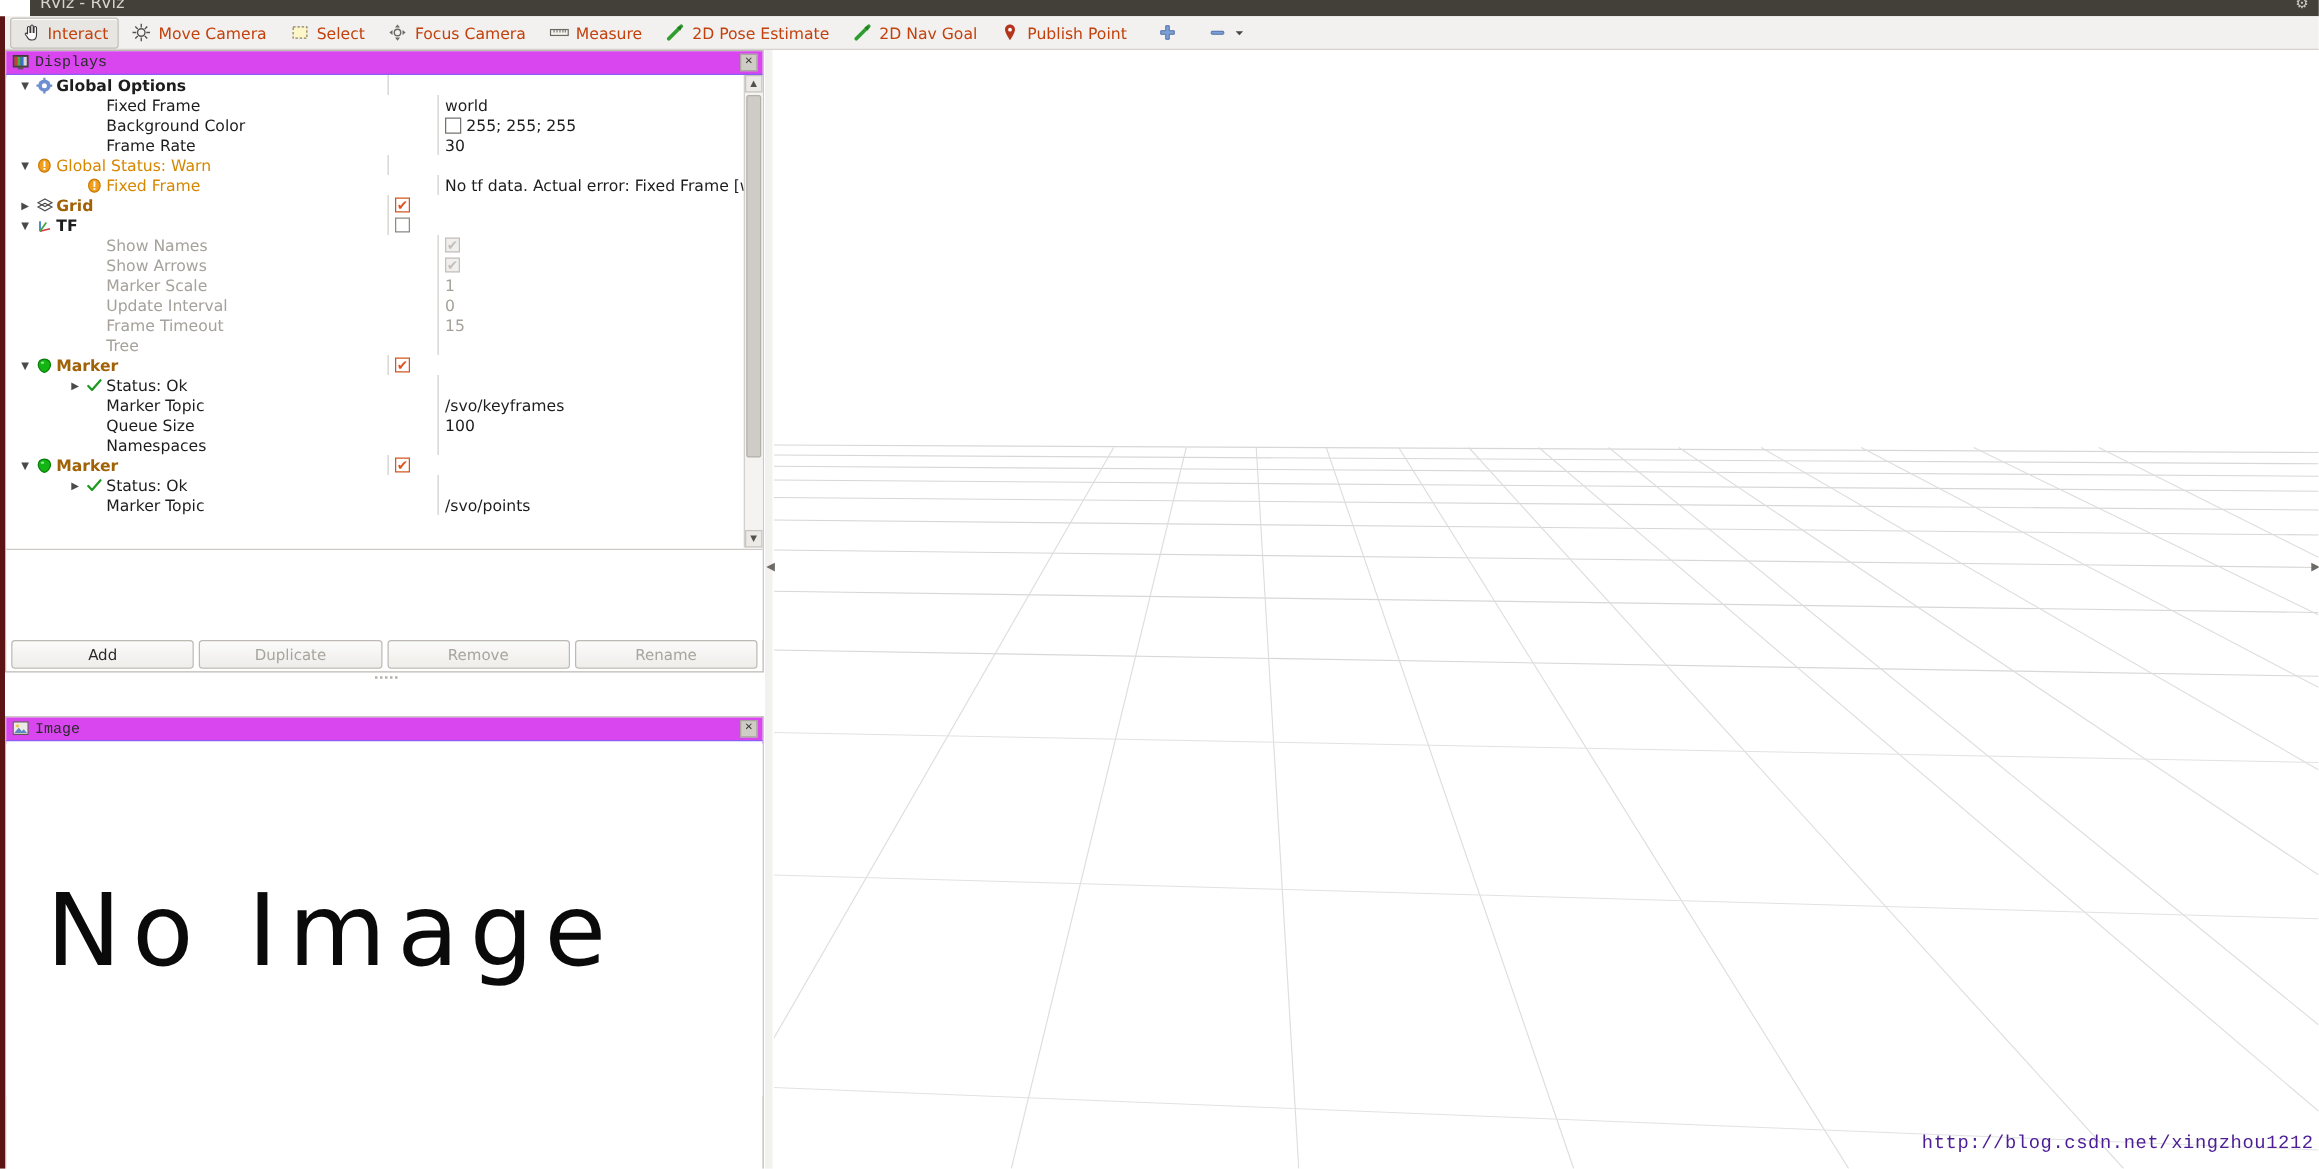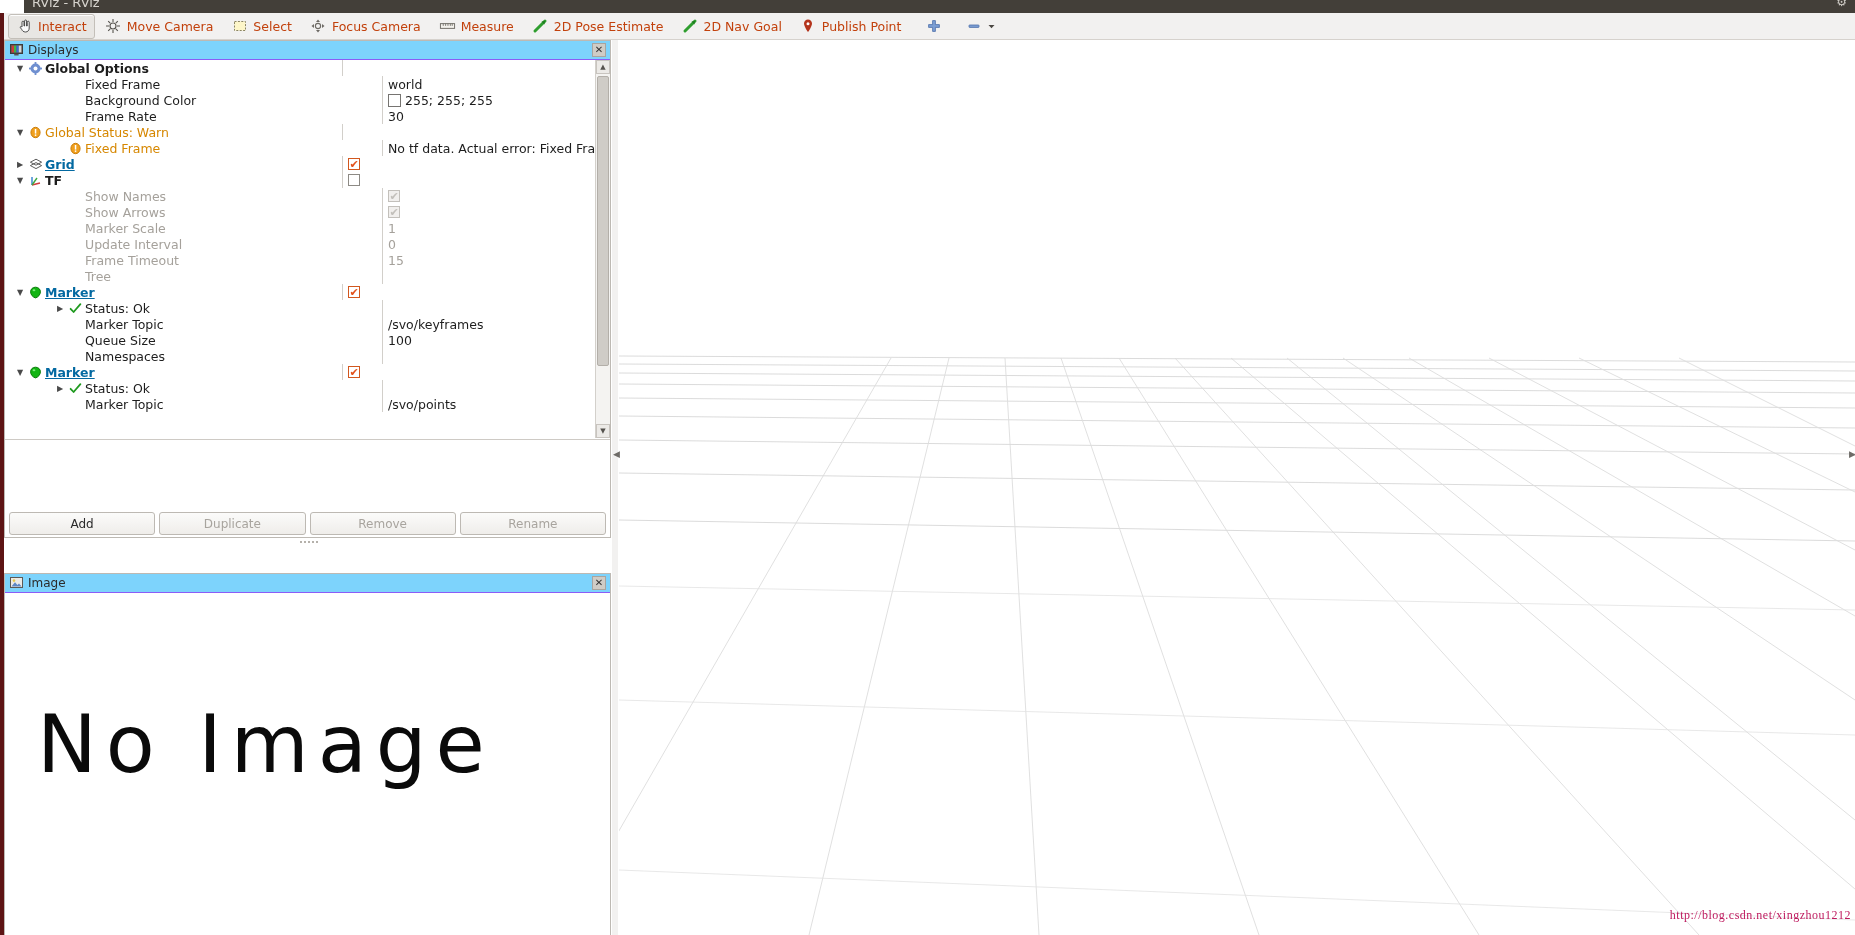--- a/index.html
+++ b/index.html
@@ -83,26 +83,27 @@
   .panel-displays {
     position: absolute; left: 4px; top: 40px;
     width: 607px; height: 498px;
     background: #ffffff;
     border: 1px solid #bdb9b3;
     box-sizing: border-box;
   }
   .panel-header {
     position: relative;
     height: 18px;
-    background: #7dd3fc;
+    background: #d946ef;
     border-bottom: 3px solid #8b5cf6;
     display: flex; align-items: center;
     padding-left: 5px;
     font-size: 12px;
     color: #2b2b2b;
+    font-family: Liberation Mono, monospace;
   }
   .panel-header .ph-ico {
     width: 13px; height: 13px; margin-right: 5px;
     display: inline-flex; align-items: center; justify-content: center;
   }
   .panel-close {
     position: absolute; right: 4px; top: 2px;
     width: 12px; height: 12px;
     display: flex; align-items: center; justify-content: center;
     font-size: 10px; color: #333;
@@ -142,35 +143,34 @@
   }
   .tcol-val {
     width: 293px;
     height: 16px;
     display: flex; align-items: center;
     border-left: 1px solid #d2cfca;
     padding-left: 5px;
     box-sizing: border-box;
     overflow: hidden;
     flex: 0 0 auto;
-    margin-left: 32px;
   }
   .arrow {
     width: 14px; flex: 0 0 auto;
     display: inline-flex; align-items: center; justify-content: center;
     font-size: 8px; color: #4a4a4a;
   }
   .arrow.r::after { content: "\25B6"; }
   .arrow.d::after { content: "\25BC"; }
   .ricon {
     width: 17px; flex: 0 0 auto;
     display: inline-flex; align-items: center; justify-content: center;
   }
   .lbl { padding-left: 1px; }
-  .lbl.blue   { color: #0369a1; font-weight: bold; text-decoration: underline; }
+  .lbl.blue   { color: #a16207; font-weight: bold; }
   .lbl.warn   { color: #d68700; }
   .lbl.dim    { color: #a5a19b; }
   .lbl.bold   { font-weight: bold; }
   .val.dim    { color: #a5a19b; }
 
   
   .i0 { padding-left: 8px; }
   .i1 { padding-left: 16px; margin-left: 32px; }
 
   
@@ -309,23 +309,23 @@
     position: absolute;
     left: 619px; top: 40px;
     width: 1236px; height: 895px;
     background: #ffffff;
     overflow: hidden;
   }
   .render-view svg { display: block; }
   .watermark {
     position: absolute;
     right: 4px; bottom: 12px;
-    font-family: Liberation Serif, serif;
-    font-size: 12px;
-    color: #be185d;
+    font-family: Liberation Mono, monospace;
+    font-size: 15px;
+    color: #4c1d95;
     letter-spacing: 0.5px;
     white-space: nowrap;
   }
 
   
   .split-h {
     position: absolute;
     left: 612px; top: 40px;
     width: 6px; height: 895px;
     background: #f2f1f0;

